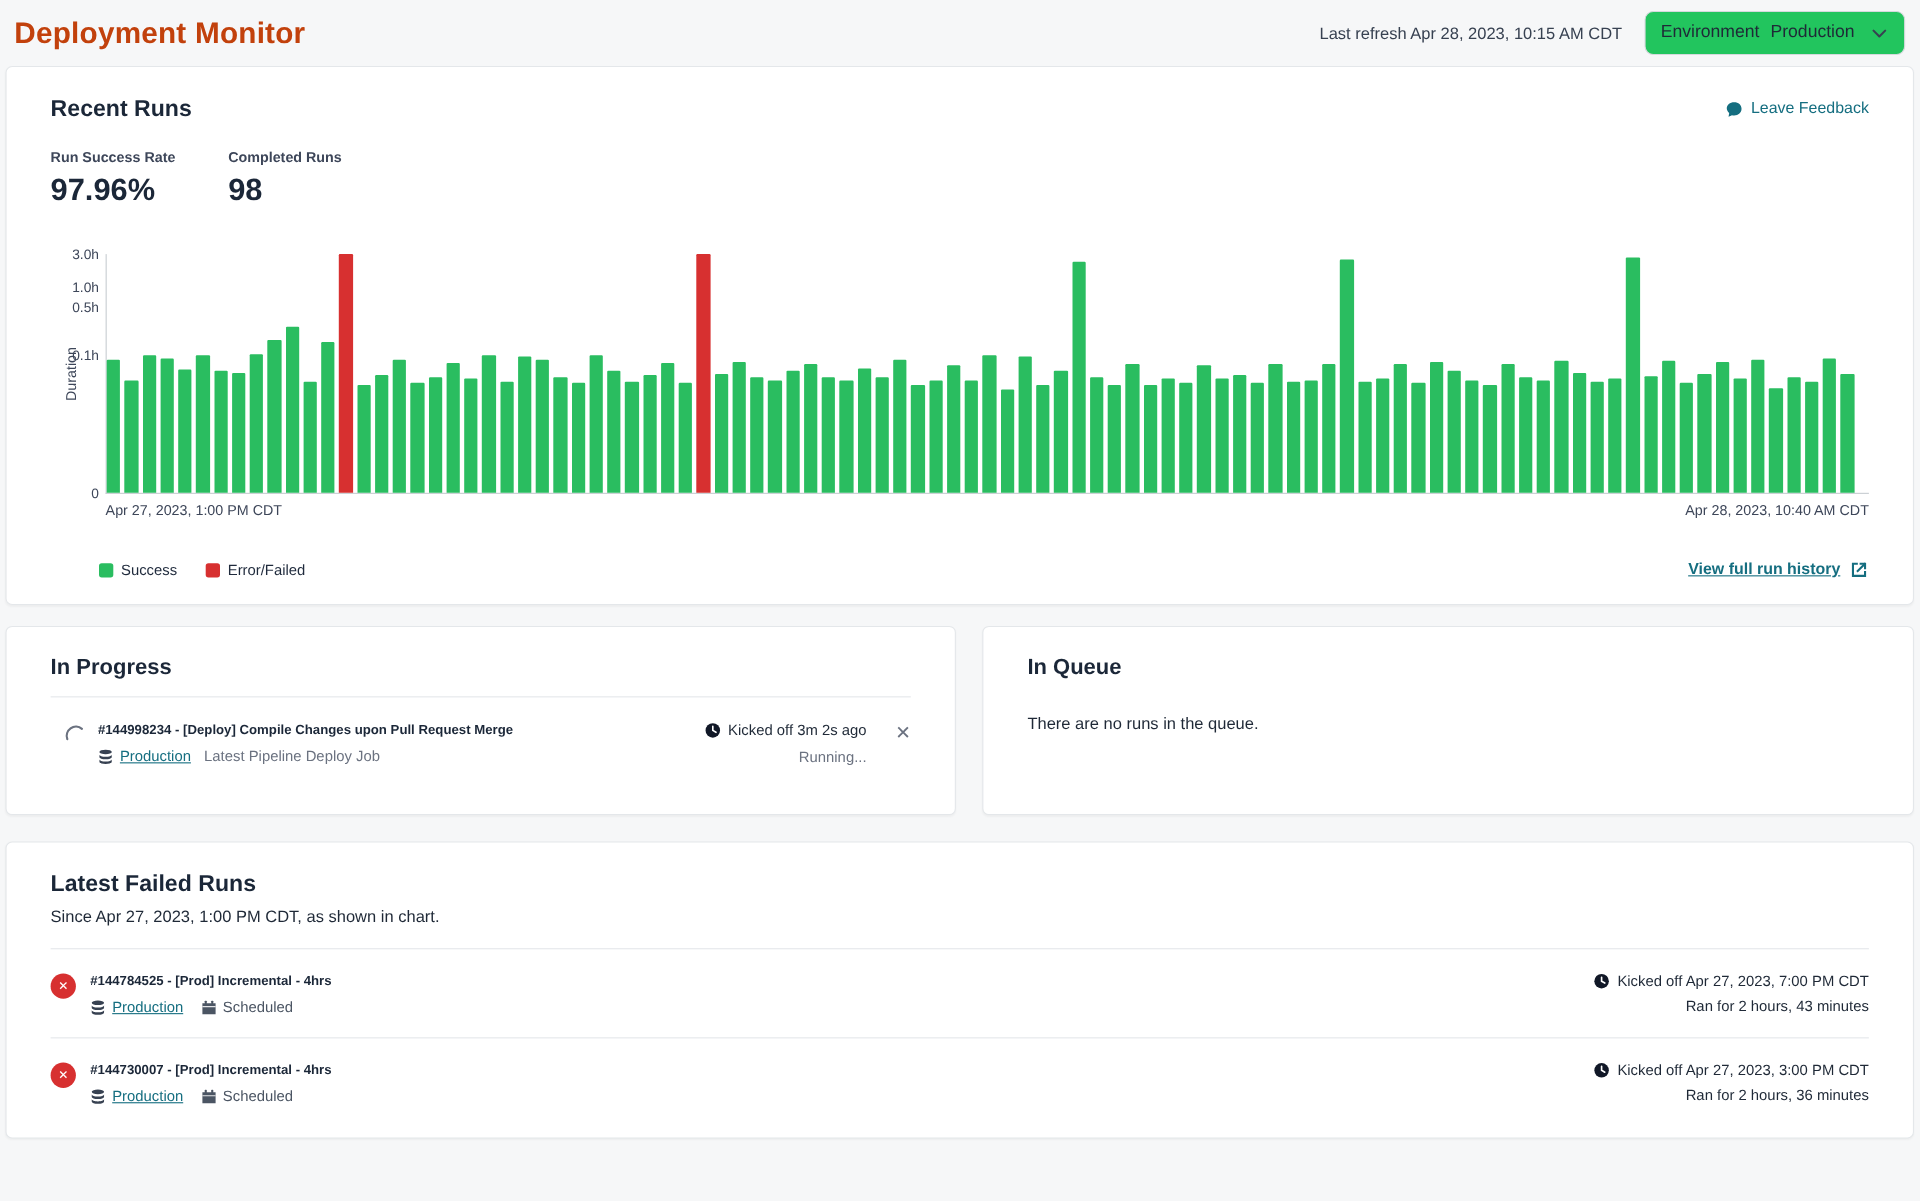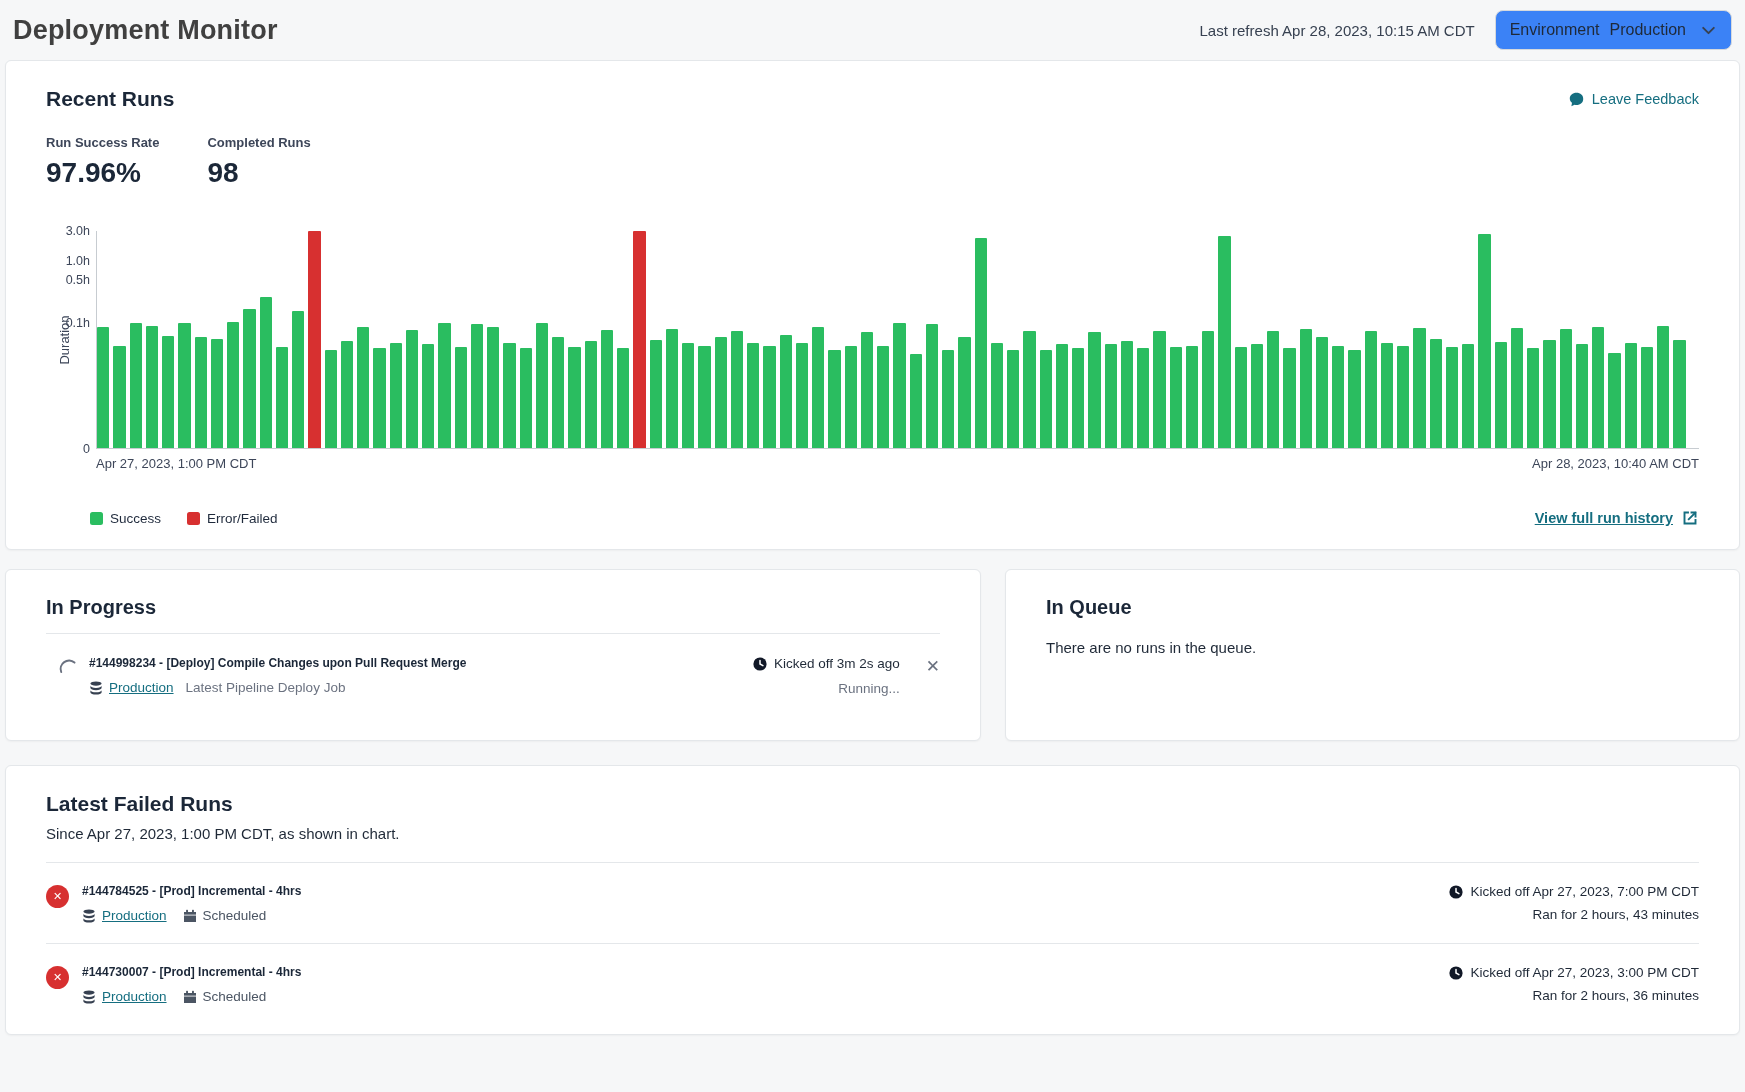--- a/index.html
+++ b/index.html
@@ -3,24 +3,24 @@
 <meta charset="utf-8">
 <style>
   * { margin:0; padding:0; box-sizing:border-box; }
   html,body { width:1745px; height:1092px; overflow:hidden; background:#f6f7f8;
     font-family:"Liberation Sans","DejaVu Sans",sans-serif; color:#1f2a3c; }
   :root { --success:#2abd60; --error:#d73030; --accent:#156e80; --border:#e4e7ea;
           --gray:#6b7280; --dark:#1f2a3c; --axis:#c7ccd1; }
 
   
   .topbar { height:60px; display:flex; align-items:center; justify-content:space-between; padding:0 13px; }
-  .page-title { font-size:27px; font-weight:bold; color:#404040; letter-spacing:.2px; }
+  .page-title { font-size:27px; font-weight:bold; color:#c2410c; letter-spacing:.2px; }
   .topbar-right { display:flex; align-items:center; gap:20px; }
   .last-refresh { font-size:15px; color:#374151; }
-  .env-dropdown { display:flex; align-items:center; gap:10px; background:#3b82f6; border:1px solid #d6d9dd;
+  .env-dropdown { display:flex; align-items:center; gap:10px; background:#22c55e; border:1px solid #d6d9dd;
     border-radius:8px; height:40px; padding:0 14px; font-size:16px; color:#1f2937; cursor:pointer; }
   .env-dropdown .chev { display:flex; margin-left:4px; }
 
   
   .main { padding:0 5px; }
   .card { background:#fff; border:1px solid var(--border); border-radius:6px; box-shadow:0 1px 2px rgba(0,0,0,.04); }
   .card-lg { padding:26px 40px 22px; }
   h2.card-title { font-size:21px; font-weight:bold; color:#1b2738; }
   h2.card-title-sm { font-size:20px; font-weight:bold; color:#1b2738; }
 
@@ -47,38 +47,38 @@
   .legend-row { display:flex; justify-content:space-between; align-items:center; margin-top:38px; }
   .legend { display:flex; align-items:center; gap:26px; padding-left:44px; }
   .legend-item { display:flex; align-items:center; gap:7px; font-size:13.5px; color:#1f2a3c; }
   .swatch { width:13px; height:13px; border-radius:2.5px; }
   .view-history { display:flex; align-items:center; gap:8px; font-size:14.5px; font-weight:bold;
     color:var(--accent); cursor:pointer; }
   .view-history span { text-decoration:underline; }
 
   
   .row2 { display:flex; gap:24px; margin-bottom:24px; }
-  .inprogress-card { width:976px; min-height:172px; padding:26px 40px; }
+  .inprogress-card { width:864px; min-height:172px; padding:26px 40px; }
   .inqueue-card { flex:1; min-height:172px; padding:26px 40px; }
   .divider { border-top:1px solid var(--border); margin-top:14px; }
   .run-row { display:flex; align-items:flex-start; margin-top:22px; padding-left:12px; }
   .spinner { width:22px; height:22px; flex:none; margin-top:2px; }
   .run-main { margin-left:9px; }
   .run-title { font-size:12px; font-weight:bold; color:#1b2738; }
   .run-meta { display:flex; align-items:center; margin-top:10px; }
   .meta-item { display:flex; align-items:center; gap:6px; font-size:13.5px; color:#4b5563; }
   .env-link { color:var(--accent); text-decoration:underline; cursor:pointer; }
   .job-type { font-size:13.5px; color:var(--gray); margin-left:12px; }
   .meta-gap { margin-left:16px; }
   .run-right { margin-left:auto; display:flex; align-items:flex-start; gap:26px; }
   .kick-col { display:flex; flex-direction:column; align-items:flex-end; }
   .kick-row { display:flex; align-items:center; gap:7px; font-size:13.5px; color:#1f2937; }
   .running-text { margin-top:10px; font-size:13.5px; color:var(--gray); }
   .close-btn { font-size:17px; color:var(--gray); cursor:pointer; line-height:20px; margin-top:1px; }
-  .queue-empty { margin-top:20px; font-size:15px; color:#1f2937; }
+  .queue-empty { margin-top:31px; font-size:15px; color:#1f2937; }
 
   
   .failed-card { padding:26px 40px 10px; min-height:270px; }
   .failed-sub { margin-top:9px; font-size:15px; color:#1f2937; }
   .failed-divider { border-top:1px solid var(--border); margin-top:20px; }
   .failed-row { display:flex; align-items:flex-start; padding:21px 0 20px; }
   .failed-row + .failed-row { border-top:1px solid var(--border); }
   .fail-badge { width:23px; height:23px; border-radius:50%; background:var(--error); color:#fff;
     font-size:11px; font-weight:bold; display:flex; align-items:center; justify-content:center; flex:none; margin-top:1px; }
   .fail-main { margin-left:13px; }

